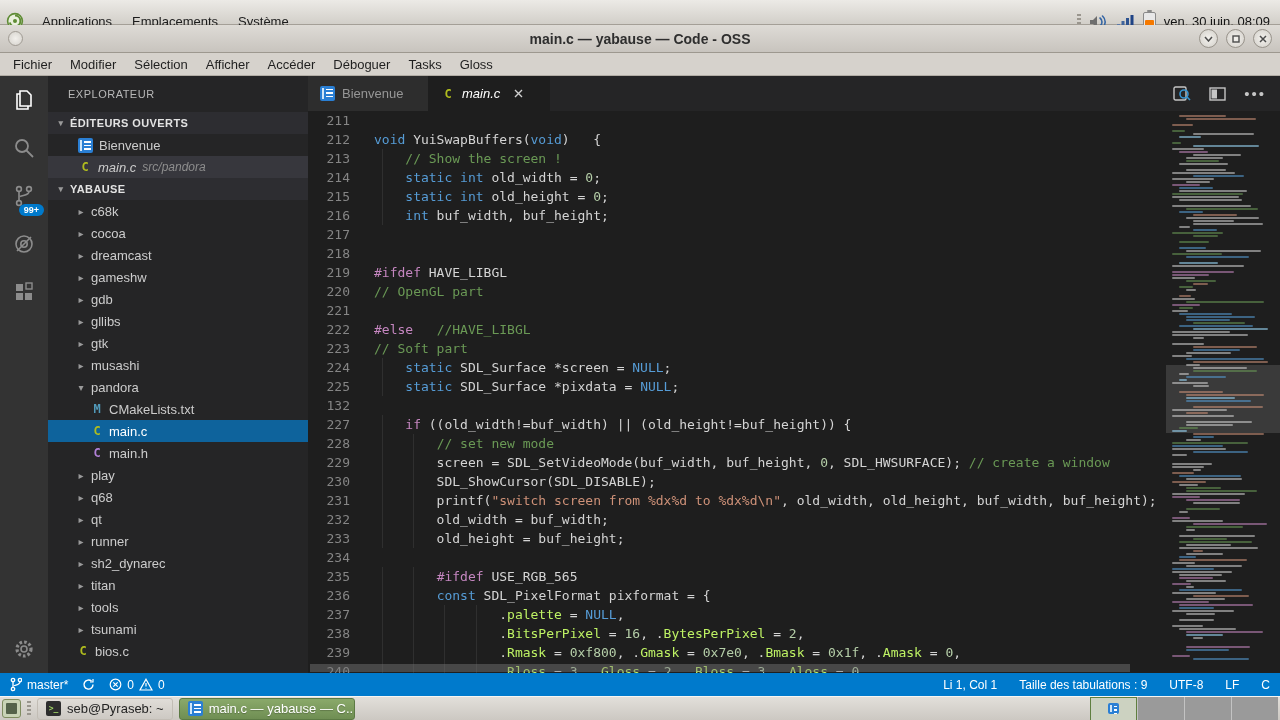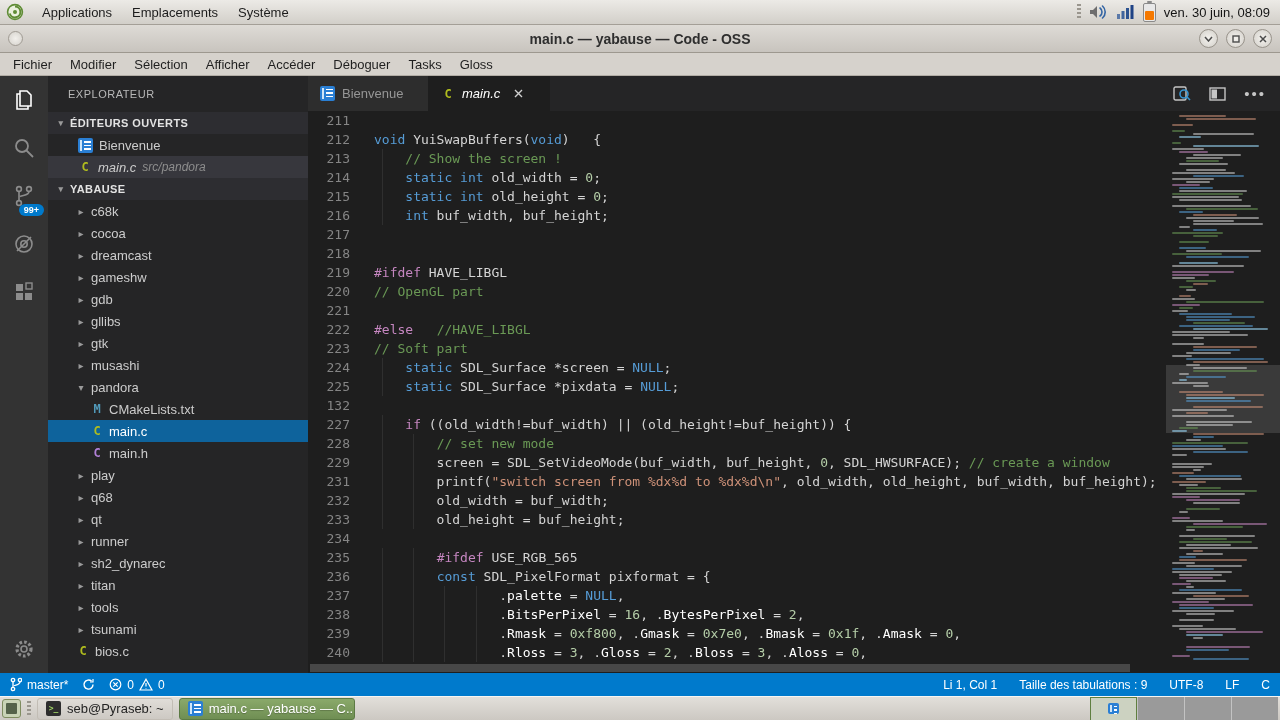--- a/index.html
+++ b/index.html
@@ -2,21 +2,21 @@
 <html><head>
 <meta charset="utf-8">
 <style>
   html,body{margin:0;padding:0}
   body{width:1280px;height:720px;overflow:hidden;background:#1e1e1e;
        font-family:"Liberation Sans",sans-serif;-webkit-font-smoothing:antialiased}
   .screen{position:relative;width:1280px;height:720px}
 
   
   .panel-top{height:25px;background:linear-gradient(#eceae6,#d2cfc9);
-    border-bottom:1px solid #a49f97;display:flex;align-items:center;
+    border-bottom:1px solid #a49f97;display:flex;align-items:flex-start;
     font-size:13px;color:#1c1c1c;box-sizing:border-box;padding:12px 6px;gap:10px}
   .pmenus{display:flex;gap:4px}
   .pmenu{padding:2px 8px;cursor:default}
   .pright{margin-left:auto;display:flex;align-items:center;gap:8px}
   .handle{width:4px;height:16px;background:repeating-linear-gradient(180deg,#9a968e 0 2px,transparent 2px 4px)}
   .clock{font-size:13px;color:#141414;padding-right:4px;white-space:nowrap}
   .batt{width:11px;height:17px;border:1px solid #8a8a8a;border-radius:2px;background:#e8e8e8;position:relative}
   .batt::before{content:"";position:absolute;top:-3px;left:3px;width:5px;height:2px;background:#8a8a8a;border-radius:1px}
   .batt::after{content:"";position:absolute;left:1px;right:1px;bottom:1px;height:9px;background:#f57900;border-radius:1px}
 
@@ -78,21 +78,21 @@
   .tab-actions{margin-left:auto;display:flex;align-items:center;gap:18px;padding-right:14px}
   .dots{color:#c5c5c5;font-size:15px;letter-spacing:2px;line-height:10px}
 
   .codearea{position:absolute;top:35px;left:0;right:0;bottom:0;overflow:hidden;
     font:13px/19px "DejaVu Sans Mono",monospace}
   .line{height:19px;display:flex;white-space:pre}
   .num{width:42px;text-align:right;color:#858585;flex:none}
   .code{margin-left:24px;position:relative}
   .guide{position:absolute;top:0;bottom:0;width:1px;background:rgba(255,255,255,.08)}
   .tok-d{color:#d4d4d4}.tok-k{color:#569cd6}.tok-c{color:#6a9955}
-  .tok-p{color:#c586c0}.tok-s{color:#ce9178}.tok-n{color:#b5cea8}.tok-m{color:#ffffff}
+  .tok-p{color:#c586c0}.tok-s{color:#ce9178}.tok-n{color:#b5cea8}.tok-m{color:#bef264}
 
   .minimap{position:absolute;top:35px;right:0;bottom:0;width:114px;background:#1e1e1e;
     padding:4px 4px 0 6px;box-sizing:border-box;overflow:hidden}
   .mm-line{height:2px;margin-bottom:1px;border-radius:1px;opacity:.55}
   .mm-slider{position:absolute;left:0;right:0;top:254px;height:68px;background:rgba(160,160,160,.22)}
   .hscroll{position:absolute;left:0;right:114px;bottom:0;height:10px}
   .hthumb{position:absolute;left:2px;top:1px;height:8px;width:820px;background:rgba(121,121,121,.45)}
 
   
   .statusbar{height:23px;background:#007acc;color:#ffffff;display:flex;align-items:center;
@@ -391,20 +391,21 @@
           <div class="line"><span class="num">220</span><span class="code"><span class="tok-c">// OpenGL part</span></span></div>
           <div class="line"><span class="num">221</span></div>
           <div class="line"><span class="num">222</span><span class="code"><span class="tok-p">#else</span><span class="tok-d">   </span><span class="tok-c">//HAVE_LIBGL</span></span></div>
           <div class="line"><span class="num">223</span><span class="code"><span class="tok-c">// Soft part</span></span></div>
           <div class="line"><span class="num">224</span><span class="code"><i class="guide" style="left: 1ch;"></i><span class="tok-d">    </span><span class="tok-k">static</span><span class="tok-d"> SDL_Surface *screen = </span><span class="tok-k">NULL</span><span class="tok-d">;</span></span></div>
           <div class="line"><span class="num">225</span><span class="code"><i class="guide" style="left: 1ch;"></i><span class="tok-d">    </span><span class="tok-k">static</span><span class="tok-d"> SDL_Surface *pixdata = </span><span class="tok-k">NULL</span><span class="tok-d">;</span></span></div>
           <div class="line"><span class="num">132</span><span class="code"></span></div>
           <div class="line"><span class="num">227</span><span class="code"><i class="guide" style="left: 1ch;"></i><span class="tok-d">    </span><span class="tok-p">if</span><span class="tok-d"> ((old_width!=buf_width) || (old_height!=buf_height)) {</span></span></div>
           <div class="line"><span class="num">228</span><span class="code"><i class="guide" style="left: 1ch;"></i><i class="guide" style="left: 5ch;"></i><span class="tok-d">        </span><span class="tok-c">// set new mode</span></span></div>
           <div class="line"><span class="num">229</span><span class="code"><i class="guide" style="left: 1ch;"></i><i class="guide" style="left: 5ch;"></i><span class="tok-d">        screen = SDL_SetVideoMode(buf_width, buf_height, </span><span class="tok-n">0</span><span class="tok-d">, SDL_HWSURFACE); </span><span class="tok-c">// create a window</span></span></div>
+          <div class="line"><span class="num">230</span><span class="code"><i class="guide" style="left: 1ch;"></i><i class="guide" style="left: 5ch;"></i><span class="tok-d">        SDL_ShowCursor(SDL_DISABLE);</span></span></div>
           <div class="line"><span class="num">231</span><span class="code"><i class="guide" style="left: 1ch;"></i><i class="guide" style="left: 5ch;"></i><span class="tok-d">        printf(</span><span class="tok-s">"switch screen from %dx%d to %dx%d\n"</span><span class="tok-d">, old_width, old_height, buf_width, buf_height);</span></span></div>
           <div class="line"><span class="num">232</span><span class="code"><i class="guide" style="left: 1ch;"></i><i class="guide" style="left: 5ch;"></i><span class="tok-d">        old_width = buf_width;</span></span></div>
           <div class="line"><span class="num">233</span><span class="code"><i class="guide" style="left: 1ch;"></i><i class="guide" style="left: 5ch;"></i><span class="tok-d">        old_height = buf_height;</span></span></div>
           <div class="line"><span class="num">234</span><span class="code"></span></div>
           <div class="line"><span class="num">235</span><span class="code"><i class="guide" style="left: 1ch;"></i><i class="guide" style="left: 5ch;"></i><span class="tok-d">        </span><span class="tok-p">#ifdef</span><span class="tok-d"> USE_RGB_565</span></span></div>
           <div class="line"><span class="num">236</span><span class="code"><i class="guide" style="left: 1ch;"></i><i class="guide" style="left: 5ch;"></i><span class="tok-d">        </span><span class="tok-k">const</span><span class="tok-d"> SDL_PixelFormat pixformat = {</span></span></div>
           <div class="line"><span class="num">237</span><span class="code"><i class="guide" style="left: 1ch;"></i><i class="guide" style="left: 5ch;"></i><i class="guide" style="left: 9ch;"></i><i class="guide" style="left: 13ch;"></i><span class="tok-d">                .</span><span class="tok-m">palette</span><span class="tok-d"> = </span><span class="tok-k">NULL</span><span class="tok-d">,</span></span></div>
           <div class="line"><span class="num">238</span><span class="code"><i class="guide" style="left: 1ch;"></i><i class="guide" style="left: 5ch;"></i><i class="guide" style="left: 9ch;"></i><i class="guide" style="left: 13ch;"></i><span class="tok-d">                .</span><span class="tok-m">BitsPerPixel</span><span class="tok-d"> = </span><span class="tok-n">16</span><span class="tok-d">, .</span><span class="tok-m">BytesPerPixel</span><span class="tok-d"> = </span><span class="tok-n">2</span><span class="tok-d">,</span></span></div>
           <div class="line"><span class="num">239</span><span class="code"><i class="guide" style="left: 1ch;"></i><i class="guide" style="left: 5ch;"></i><i class="guide" style="left: 9ch;"></i><i class="guide" style="left: 13ch;"></i><span class="tok-d">                .</span><span class="tok-m">Rmask</span><span class="tok-d"> = </span><span class="tok-n">0xf800</span><span class="tok-d">, .</span><span class="tok-m">Gmask</span><span class="tok-d"> = </span><span class="tok-n">0x7e0</span><span class="tok-d">, .</span><span class="tok-m">Bmask</span><span class="tok-d"> = </span><span class="tok-n">0x1f</span><span class="tok-d">, .</span><span class="tok-m">Amask</span><span class="tok-d"> = </span><span class="tok-n">0</span><span class="tok-d">,</span></span></div>
           <div class="line"><span class="num">240</span><span class="code"><i class="guide" style="left: 1ch;"></i><i class="guide" style="left: 5ch;"></i><i class="guide" style="left: 9ch;"></i><i class="guide" style="left: 13ch;"></i><span class="tok-d">                .</span><span class="tok-m">Rloss</span><span class="tok-d"> = </span><span class="tok-n">3</span><span class="tok-d">, .</span><span class="tok-m">Gloss</span><span class="tok-d"> = </span><span class="tok-n">2</span><span class="tok-d">, .</span><span class="tok-m">Bloss</span><span class="tok-d"> = </span><span class="tok-n">3</span><span class="tok-d">, .</span><span class="tok-m">Aloss</span><span class="tok-d"> = </span><span class="tok-n">0</span><span class="tok-d">,</span></span></div>

